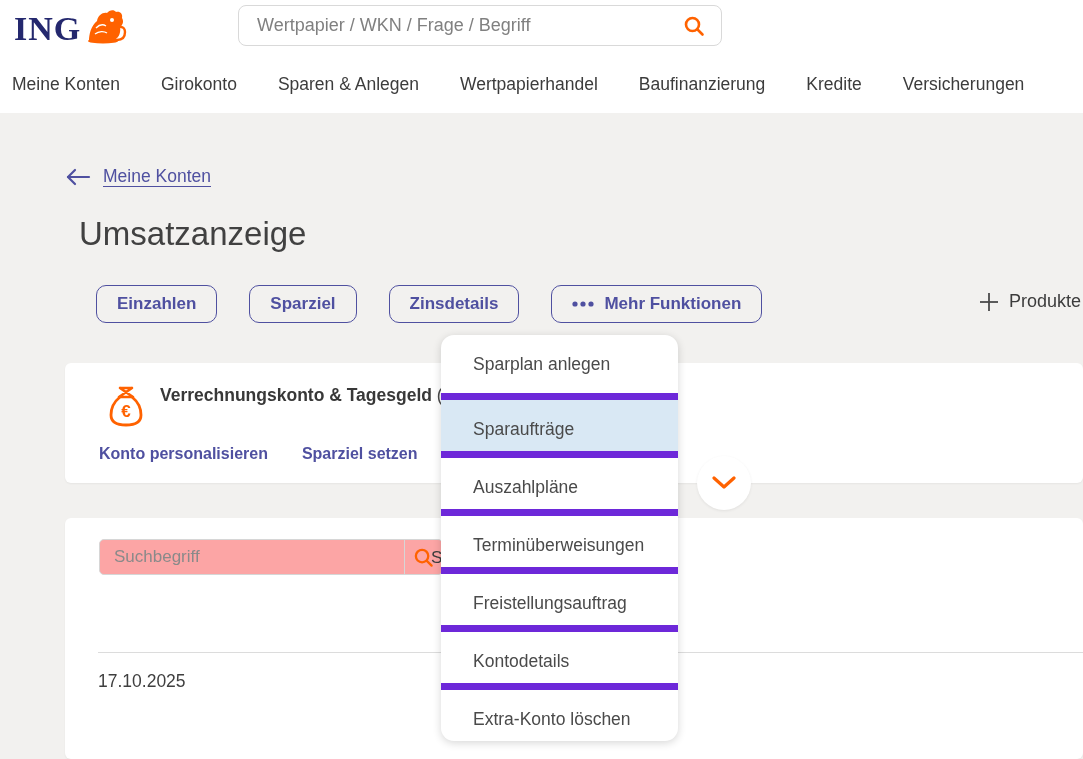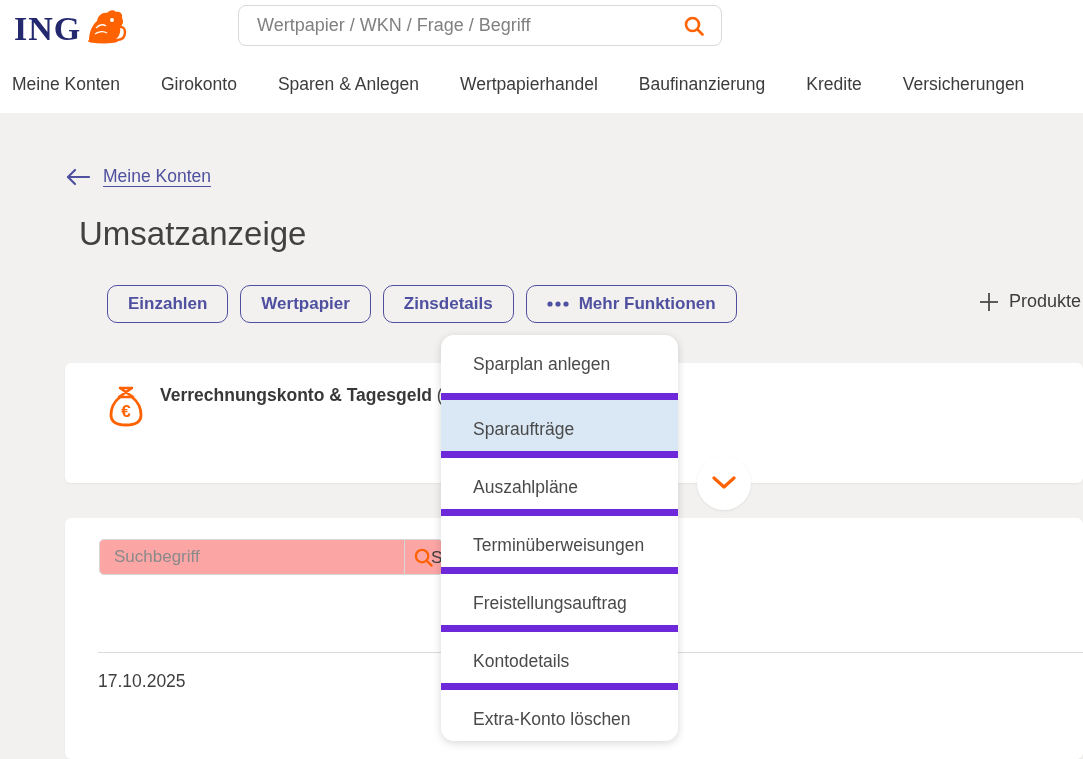--- a/index.html
+++ b/index.html
@@ -22,21 +22,21 @@
 
   
   .main { position:relative; height:646px; background:#f2f1ef; }
 
   .breadcrumb { position:absolute; left:65px; top:53px; display:flex; align-items:center; gap:12px; }
   .back-arrow { display:flex; }
   .breadcrumb a { font-size:17.5px; color:#4f50a0; text-decoration:underline; text-underline-offset:4px; }
 
   .page-title { position:absolute; left:64px; top:102px; font-size:33px; font-weight:400; color:#414141;margin-left:15px; }
 
-  .actions { position:absolute; left:65px; top:172px; display:flex; gap:12px;padding-left:42px; }
+  .actions { position:absolute; left:54px; top:172px; display:flex; gap:32px;padding-left:42px; }
   .btn { display:inline-flex; align-items:center; gap:10px; height:38px; padding:0 20px;
     border:1px solid #4f50a0; border-radius:10px; background:transparent;
     color:#4f50a0; font-size:17px; font-weight:700; font-family:inherit; cursor:pointer; white-space:nowrap; }
   .produkte { position:absolute; right:2px; top:178px; display:flex; align-items:center; gap:10px; cursor:pointer; }
   .produkte span { font-size:18px; color:#3c3c3c; }
 
   
   .card { position:absolute; left:65px; right:0; background:#fff; border-radius:6px; box-shadow:0 1px 2px rgba(0,0,0,.05); }
   .card-account { top:250px; height:120px; }
   .bag-icon { position:absolute; left:42px; top:21px; }
@@ -112,21 +112,21 @@
         <polyline points="10,3 3,10 10,17" stroke="#4f50a0" stroke-width="2.2" fill="none" stroke-linecap="round" stroke-linejoin="round"></polyline>
       </svg>
     </span>
     <a>Meine Konten</a>
   </div>
 
   <h1 class="page-title">Umsatzanzeige</h1>
 
   <div class="actions">
     <button class="btn">Einzahlen</button>
-    <button class="btn">Wertpapier</button>
+    <button class="btn">Sparziel</button>
     <button class="btn">Zinsdetails</button>
     <button class="btn">
       <span style="display:flex;">
         <svg width="22" height="6" viewBox="0 0 22 6">
           <circle cx="3" cy="3" r="2.6" fill="#4f50a0"></circle>
           <circle cx="11" cy="3" r="2.6" fill="#4f50a0"></circle>
           <circle cx="19" cy="3" r="2.6" fill="#4f50a0"></circle>
         </svg>
       </span>
       <span>Mehr Funktionen</span>
@@ -147,20 +147,24 @@
     <span class="bag-icon">
       <svg width="38" height="44" viewBox="0 0 38 44" fill="none">
         <path d="M12,13 L26,13 M12,13 L25,4 M26,13 L13,4 M13,4 L25,4" stroke="#ff6200" stroke-width="2.6" stroke-linecap="round" stroke-linejoin="round"></path>
         <path d="M13,13 C8,17 4,24 4,31 C4,38 10,41 19,41 C28,41 34,38 34,31 C34,24 30,17 25,13" stroke="#ff6200" stroke-width="2.8" fill="none" stroke-linecap="round"></path>
         <text x="19" y="33" text-anchor="middle" font-size="17" font-weight="bold" fill="#ff6200" font-family="Liberation Sans, sans-serif">€</text>
       </svg>
     </span>
     <div class="acct-title">
       <span>Verrechnungskonto &amp; Tagesgeld</span>
       <span class="acct-suffix">(E</span>
+    </div>
+    <div class="acct-links">
+      <a>Konto personalisieren</a>
+      <a>Sparziel setzen</a>
     </div>
   </div>
 
   <div class="chevron-circle">
     <span style="display:flex;">
       <svg width="26" height="14" viewBox="0 0 26 14" fill="none">
         <polyline points="3,2 13,11 23,2" stroke="#ff6200" stroke-width="3.2" stroke-linecap="round" stroke-linejoin="round"></polyline>
       </svg>
     </span>
   </div>

